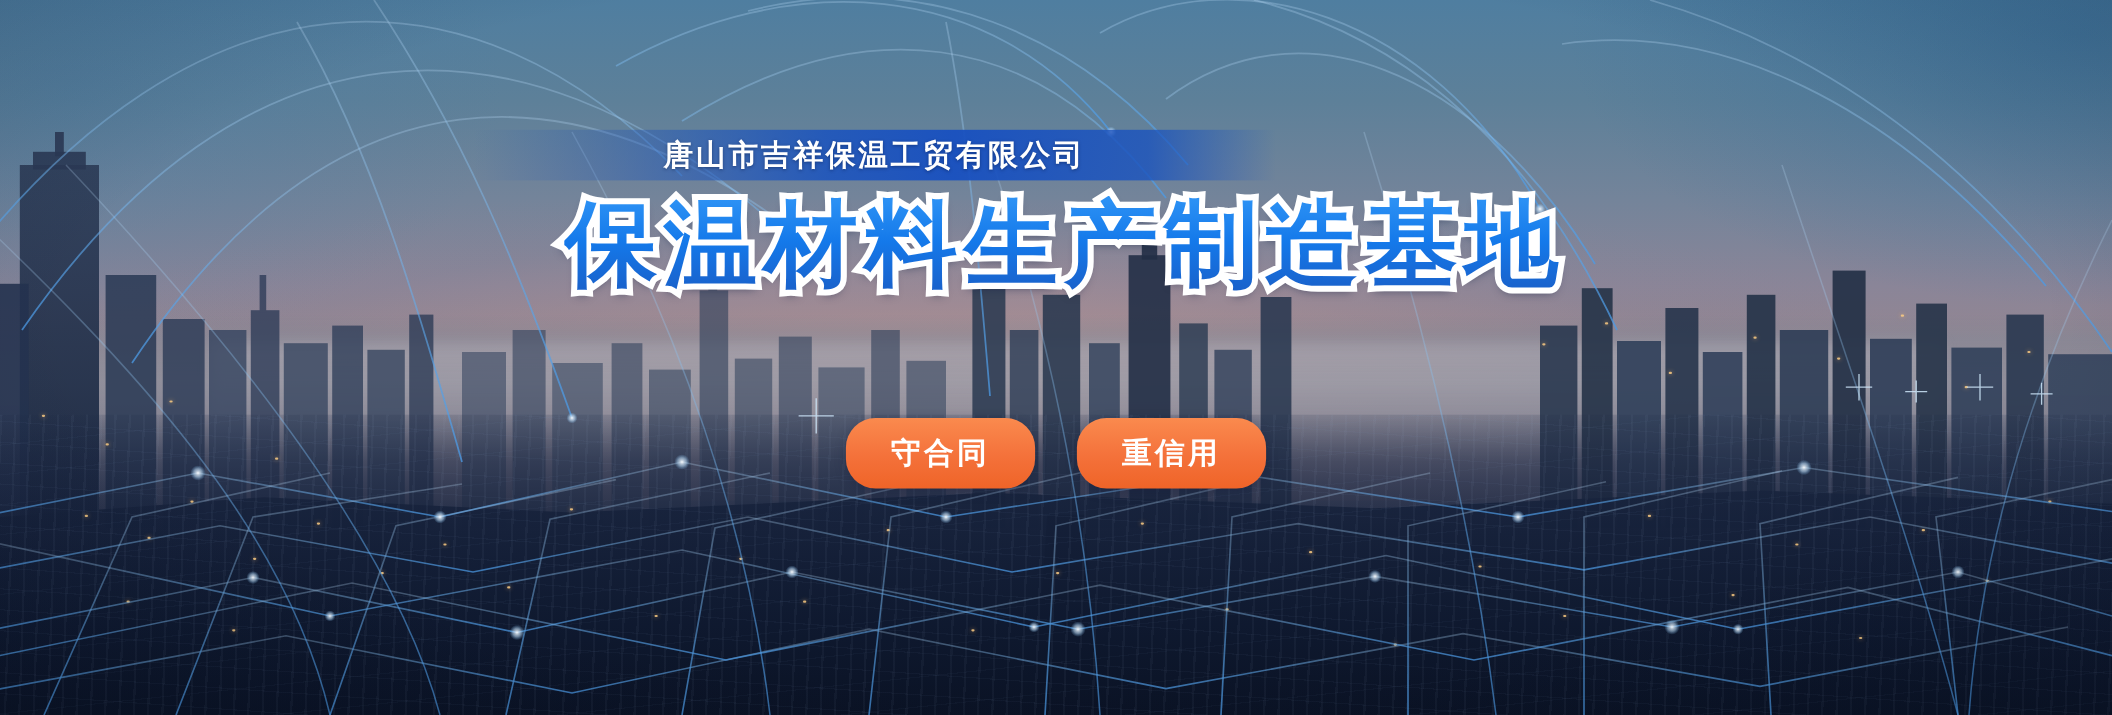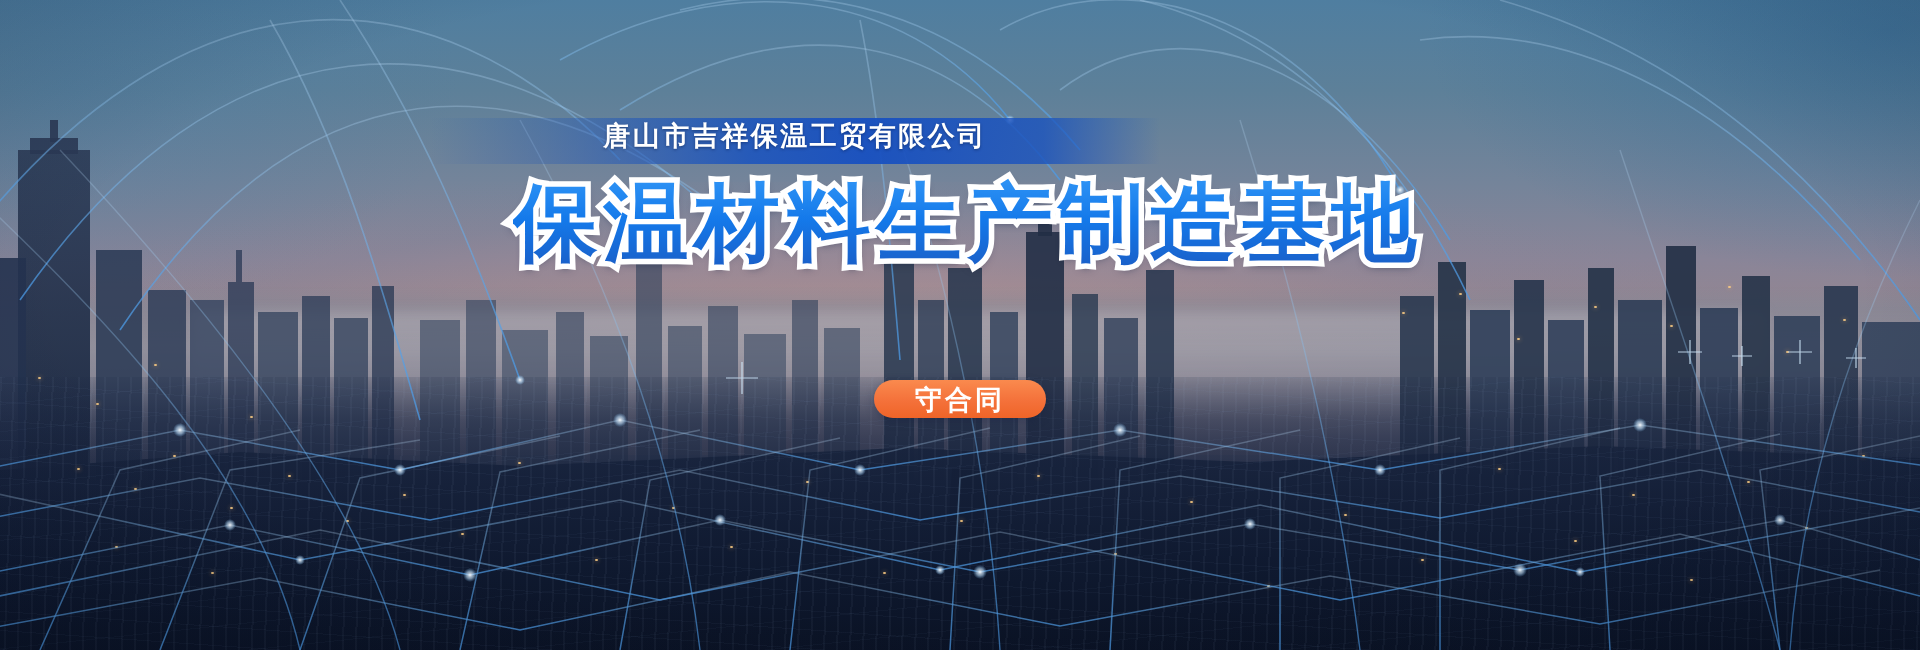--- a/index.html
+++ b/index.html
@@ -152,20 +152,21 @@
     width: 730px;
     height: 46px;
     background: linear-gradient(to right,
         rgba(32,86,180,0.0) 0%,
         rgba(32,86,180,0.30) 16%,
         rgba(26,83,190,0.86) 44%,
         rgba(24,80,192,0.95) 60%,
         rgba(26,83,190,0.80) 84%,
         rgba(32,86,180,0.0) 100%);
     display: flex;
+    align-items: center;
     justify-content: center;
   }
   .company-name {
     font-size: 27px;
     font-weight: bold;
     color: #ffffff;
     letter-spacing: 2.5px;
     white-space: nowrap;
     text-shadow: 0 1px 3px rgba(0,20,60,0.45);
   }
@@ -206,26 +207,26 @@
   .pills {
     position: absolute;
     left: 0; right: 0;
     top: 380px;
     display: flex;
     justify-content: center;
     gap: 38px;
   }
   .pill {
     min-width: 172px;
-    height: 38px;
+    height: 64px;
     border-radius: 27px;
     background: linear-gradient(to bottom, #fa8a4e 0%, #f4713a 55%, #ef6428 100%);
     box-shadow: 0 3px 10px rgba(20,30,60,0.35);
     display: flex;
-    align-items: flex-end;
+    align-items: center;
     justify-content: center;
     color: #ffffff;
     font-size: 27px;
     font-weight: bold;
     letter-spacing: 3px;
     cursor: pointer;
   }
 
   
   .vignette {
@@ -502,16 +503,19 @@
       <span class="headline">
         <span class="stroke">保温材料生产制造基地</span>
         <span class="fill">保温材料生产制造基地</span>
       </span>
     </div>
 
     <div class="pills">
       <div class="pill">
         <span>守合同</span>
       </div>
+      <div class="pill">
+        <span>重信用</span>
+      </div>
     </div>
 
   </div>
 </div>
 
 </body></html>

